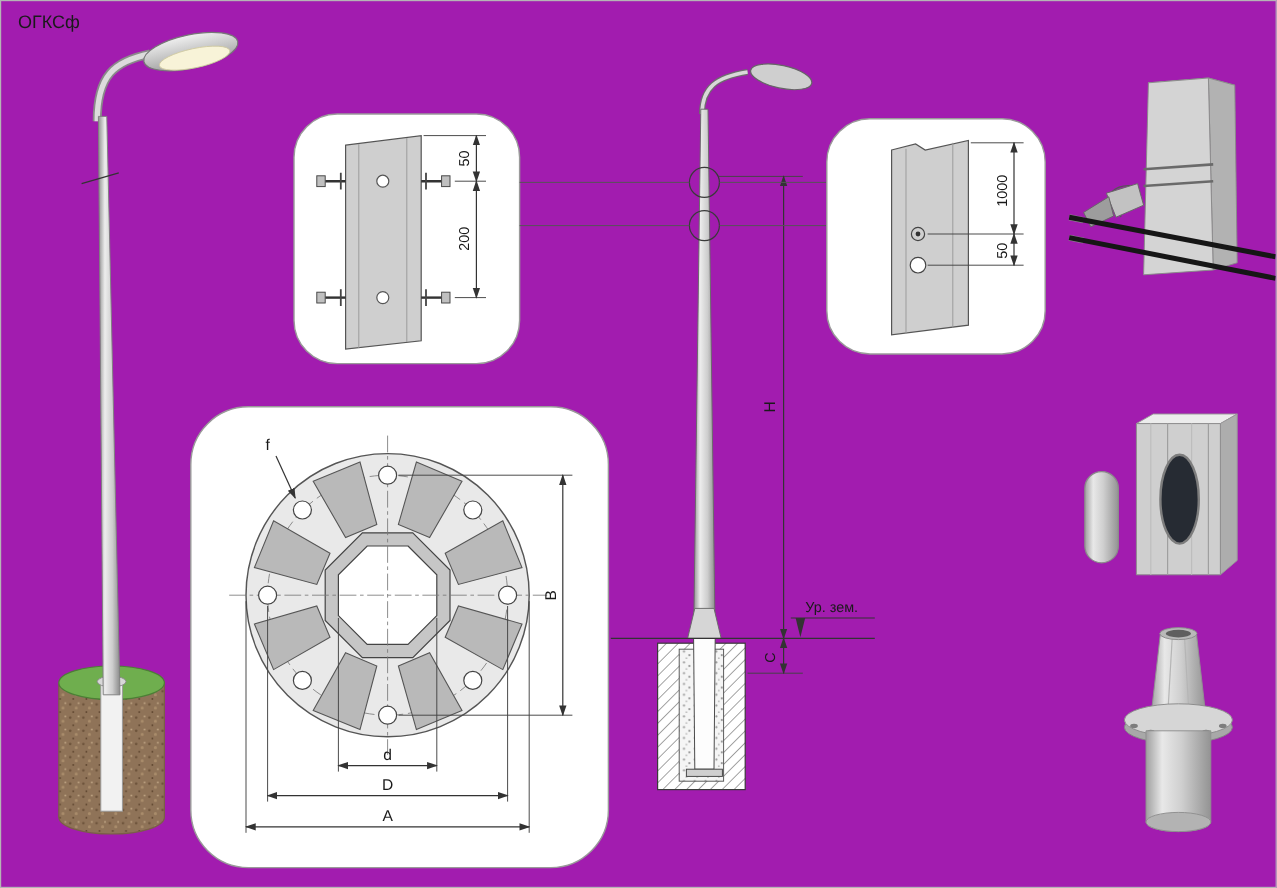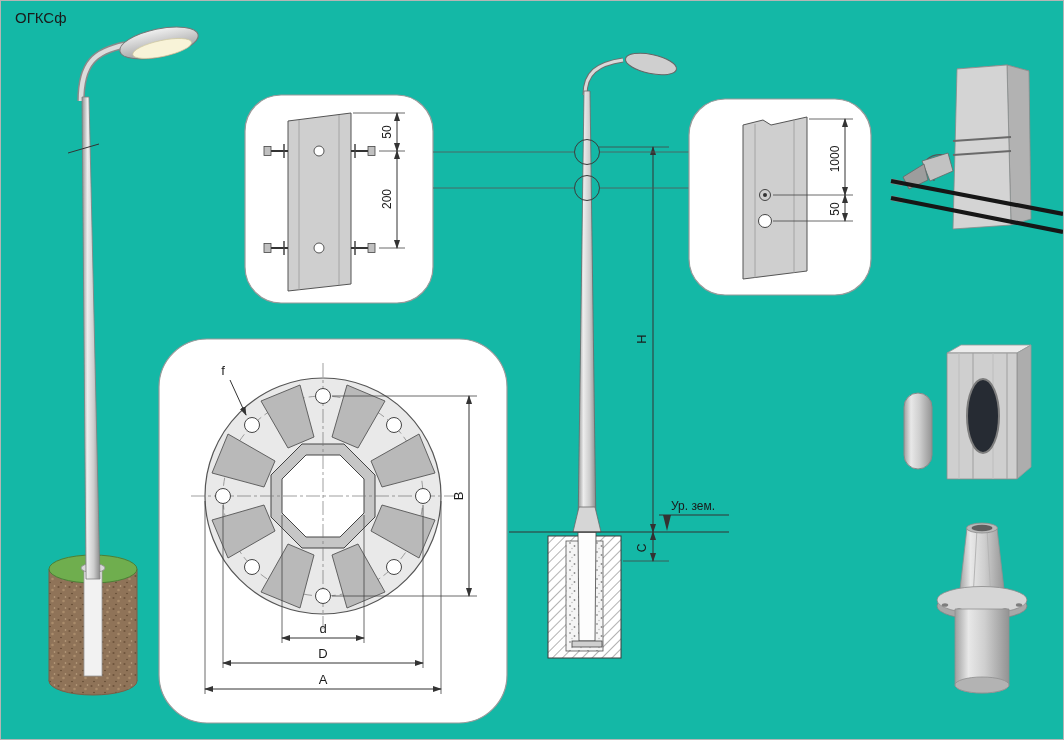--- a/index.html
+++ b/index.html
@@ -1,17 +1,17 @@
 <!DOCTYPE html>
 <html><head>
 <meta charset="utf-8">
 <style>
   html,body{margin:0;padding:0;background:#e9e9e9;}
   .canvas{
-    width:1064px;height:740px;position:relative;background:#14b8a6;
+    width:1064px;height:740px;position:relative;background:#a21caf;
     border:1px solid #b5b5b5;box-sizing:border-box;overflow:hidden;
     font-family:"Liberation Sans", sans-serif;
   }
   svg{position:absolute;left:0;top:0;}
   svg text{fill:#1a1a1a;font-family:"Liberation Sans", sans-serif;}
   .dim{stroke:#333;stroke-width:1;fill:none;}
   .ext{stroke:#444;stroke-width:0.8;fill:none;}
 </style>
 </head>
 <body>

